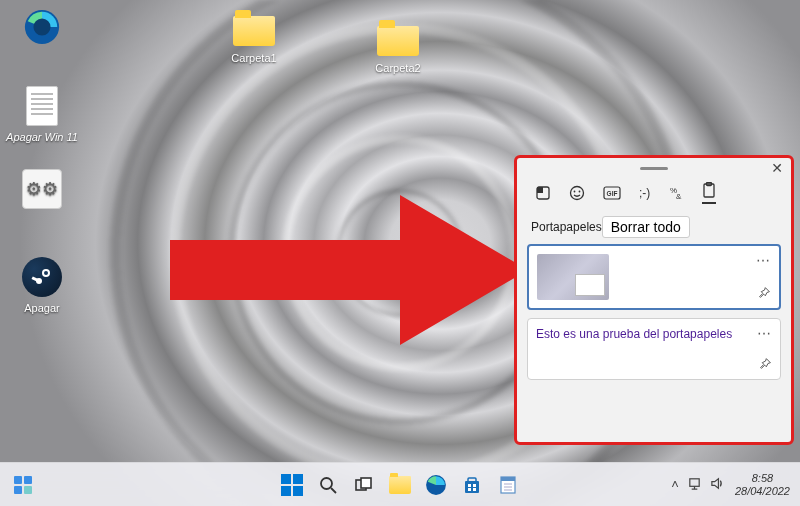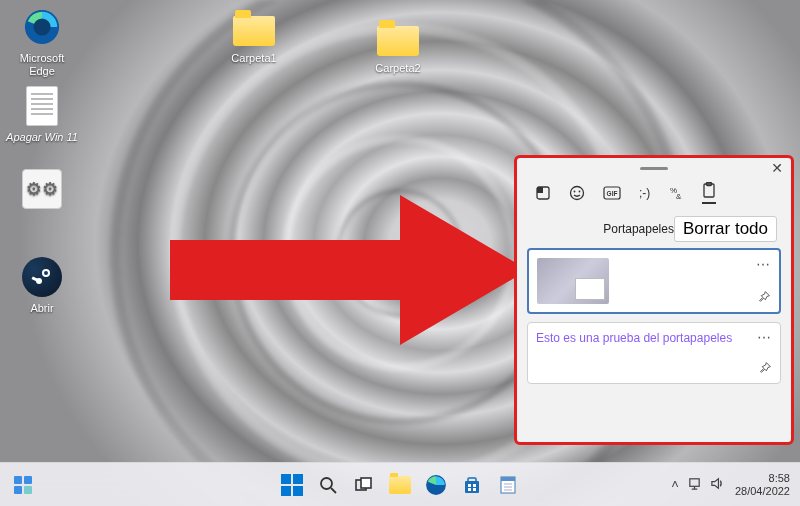--- a/index.html
+++ b/index.html
@@ -37,42 +37,42 @@
   position: absolute; right: 6px; top: 155px; width: 280px; height: 290px;
   background: #f2f2f2; border: 3px solid #e02020; border-radius: 6px;
   display: flex; flex-direction: column; font-size: 12px; color: #222;
 }
 .cp-handle { height: 14px; display: flex; justify-content: center; align-items: flex-end; position: relative; }
 .cp-handle .bar { width: 28px; height: 3px; background: #888; border-radius: 2px; margin-bottom: 2px; }
 .cp-close { position: absolute; right: 8px; top: 2px; font-size: 14px; color: #444; cursor: pointer; }
 .cp-tabs { display: flex; gap: 18px; padding: 10px 18px 8px; align-items: center; font-size: 14px; color: #555; }
 .cp-tabs span { cursor: pointer; display: inline-flex; }
 .cp-tabs .active { border-bottom: 2px solid #333; padding-bottom: 4px; }
-.cp-header { display: flex; justify-content: flex-end; align-items: center; padding: 4px 14px 6px; font-size: 12px; }
-.cp-clear { background: #fff; border: 1px solid #ccc; border-radius: 3px; padding: 2px 8px; font-size: 17px; cursor: pointer; }
+.cp-header { display: flex; justify-content: flex-start; align-items: center; padding: 4px 14px 6px; font-size: 12px; }
+.cp-clear { background: #fff; border: 1px solid #ccc; border-radius: 3px; padding: 2px 8px; font-size: 14px; cursor: pointer; }
 .cp-items { flex: 1; padding: 0 10px; overflow: hidden; }
 .cp-item { background: #fff; border: 1px solid #d0d0d0; border-radius: 4px; margin-bottom: 8px; padding: 8px; position: relative; min-height: 62px; }
 .cp-item.sel { border: 2px solid #4a7ab8; }
 .cp-thumb { width: 72px; height: 46px; background: linear-gradient(135deg, #aab 0%, #ccd 50%, #aab 100%); border-radius: 2px; position: relative; overflow: hidden; }
 .cp-thumb::after { content: ''; position: absolute; right: 4px; bottom: 4px; width: 28px; height: 20px; background: #fff; border: 1px solid #bbb; }
-.cp-text { font-size: 12px; color: #8b5cf6; padding-right: 18px; }
+.cp-text { font-size: 12px; color: #4c1d95; padding-right: 18px; }
 .cp-dots { position: absolute; right: 8px; top: 6px; font-size: 14px; color: #555; cursor: pointer; letter-spacing: 1px; }
 .cp-pin { position: absolute; right: 8px; bottom: 6px; font-size: 13px; color: #555; cursor: pointer; }
 
 .taskbar {
   position: absolute; left: 0; right: 0; bottom: 0; height: 44px;
   background: rgba(238,238,242,0.92); backdrop-filter: blur(8px);
   border-top: 1px solid rgba(0,0,0,0.06);
   display: flex; align-items: center;
 }
 .tb-center { position: absolute; left: 50%; transform: translateX(-50%); display: flex; gap: 6px; align-items: center; }
 .tb-btn { width: 30px; height: 30px; display: flex; align-items: center; justify-content: center; border-radius: 4px; cursor: pointer; }
 .tb-right { position: absolute; right: 10px; display: flex; align-items: center; gap: 10px; font-size: 11px; color: #333; }
 .tb-tray { display: flex; gap: 8px; align-items: center; font-size: 13px; color: #444; }
-.tb-clock { text-align: right; line-height: 1.15; }
+.tb-clock { text-align: center; line-height: 1.15; font-style: italic; }
 .tb-left { position: absolute; left: 8px; }
 
 .start-logo { width: 22px; height: 22px; display: grid; grid-template: 1fr 1fr / 1fr 1fr; gap: 2px; }
 .start-logo div { background: #0078d4; }
 .tb-folder { width: 22px; height: 18px; background: linear-gradient(#ffe89c, #ffd23f); border-radius: 1px 1px 2px 2px; position: relative; }
 .tb-folder::before { content: ''; position: absolute; top: -3px; left: 1px; width: 8px; height: 4px; background: #ffd23f; border-radius: 1px 1px 0 0; }
 </style>
 </head>
 <body>
 
@@ -82,21 +82,20 @@
 
 <div class="desktop-icon" style="left:6px; top:6px;">
   <div class="ic edge-icon">
     <svg viewBox="0 0 40 40">
         <circle cx="20" cy="20" r="18" fill="#0c59a4"></circle>
         <path d="M20 4 A16 16 0 0 1 36 20 L20 20 Z" fill="#35c1f1"></path>
         <path d="M20 4 A16 16 0 0 0 5 14 L20 20 Z" fill="#62dc99"></path>
         <circle cx="20" cy="20" r="9" fill="#0c3e6e"></circle>
       </svg>
   </div>
-  <div class="lbl">Microsoft Edge</div>
 </div>
 
 <div class="desktop-icon" style="left:6px; top:85px;font-style:italic;">
   <div class="ic">
       <div class="txt-icon"></div>
     </div>
   <div class="lbl">Apagar Win 11</div>
 </div>
 
 <div class="desktop-icon" style="left:6px; top:168px;">
@@ -109,21 +108,21 @@
   <div class="ic">
     <div class="steam-icon">
         <svg width="24" height="24" viewBox="0 0 24 24">
           <circle cx="16" cy="8" r="4" fill="#fff"></circle>
           <circle cx="16" cy="8" r="2" fill="#1a3a5c"></circle>
           <circle cx="9" cy="16" r="3" fill="#fff"></circle>
           <rect x="2" y="13" width="8" height="3" fill="#fff" transform="rotate(25 6 14)"></rect>
         </svg>
       </div>
   </div>
-  <div class="lbl">Abrir</div>
+  <div class="lbl">Apagar</div>
 </div>
 
 <div class="desktop-icon" style="left:218px; top:6px;">
   <div class="ic">
       <div class="folder-shape"></div>
     </div>
   <div class="lbl">Carpeta1</div>
 </div>
 
 <div class="desktop-icon" style="left:362px; top:16px;">

